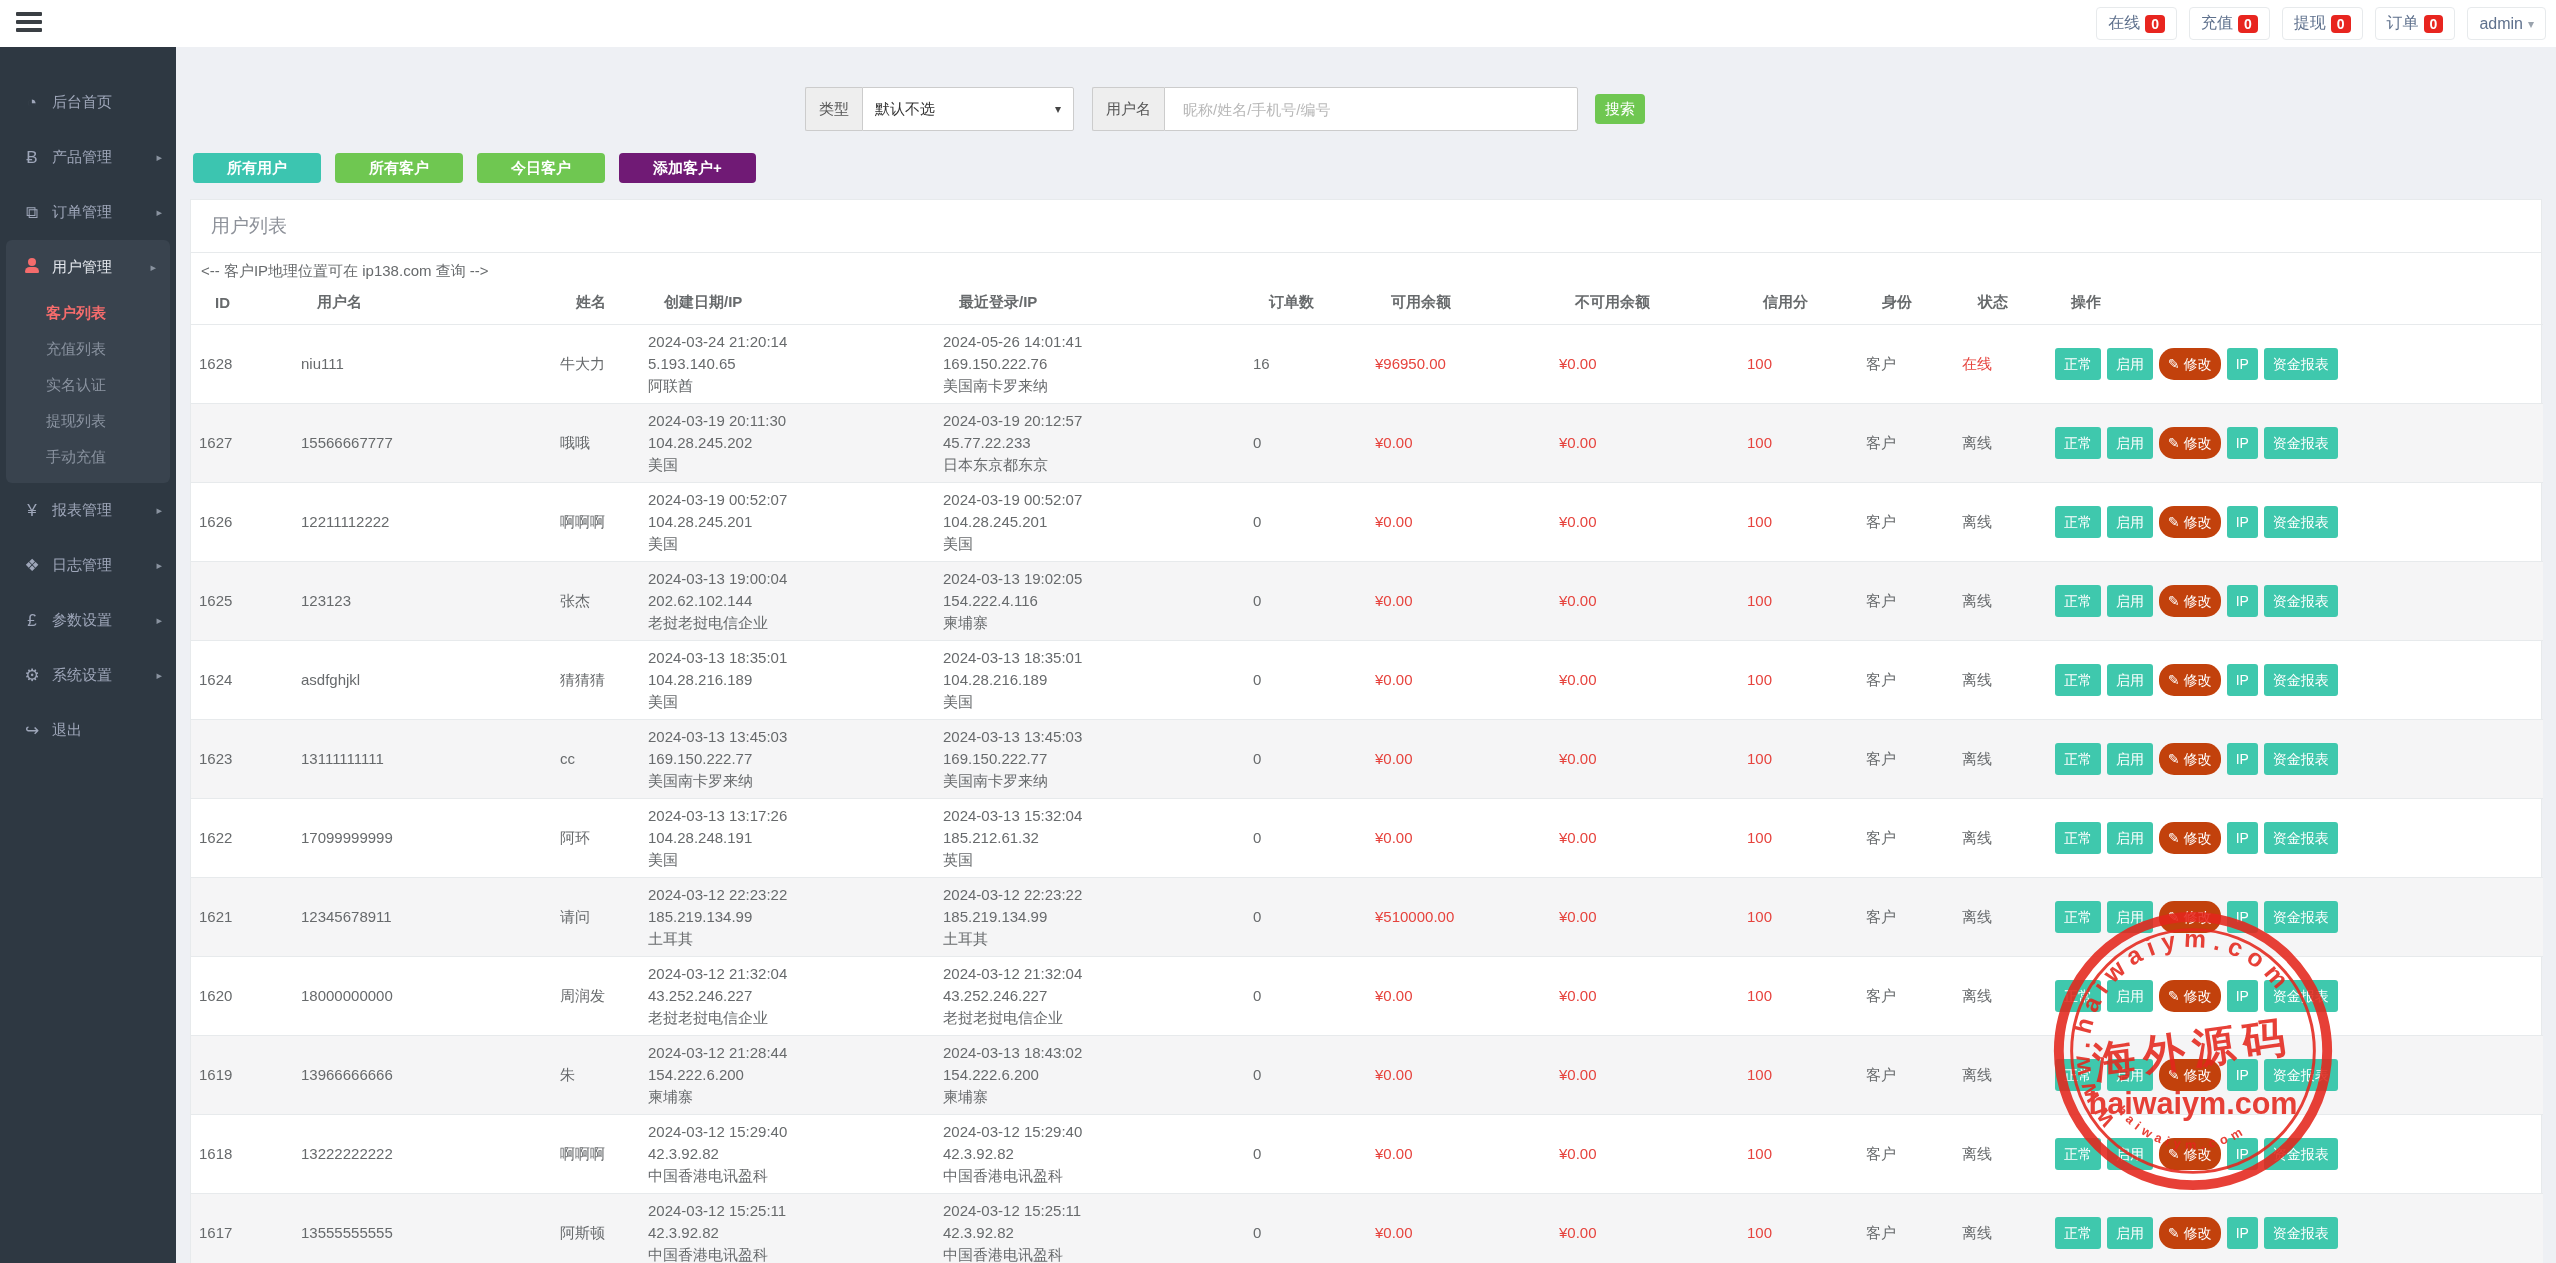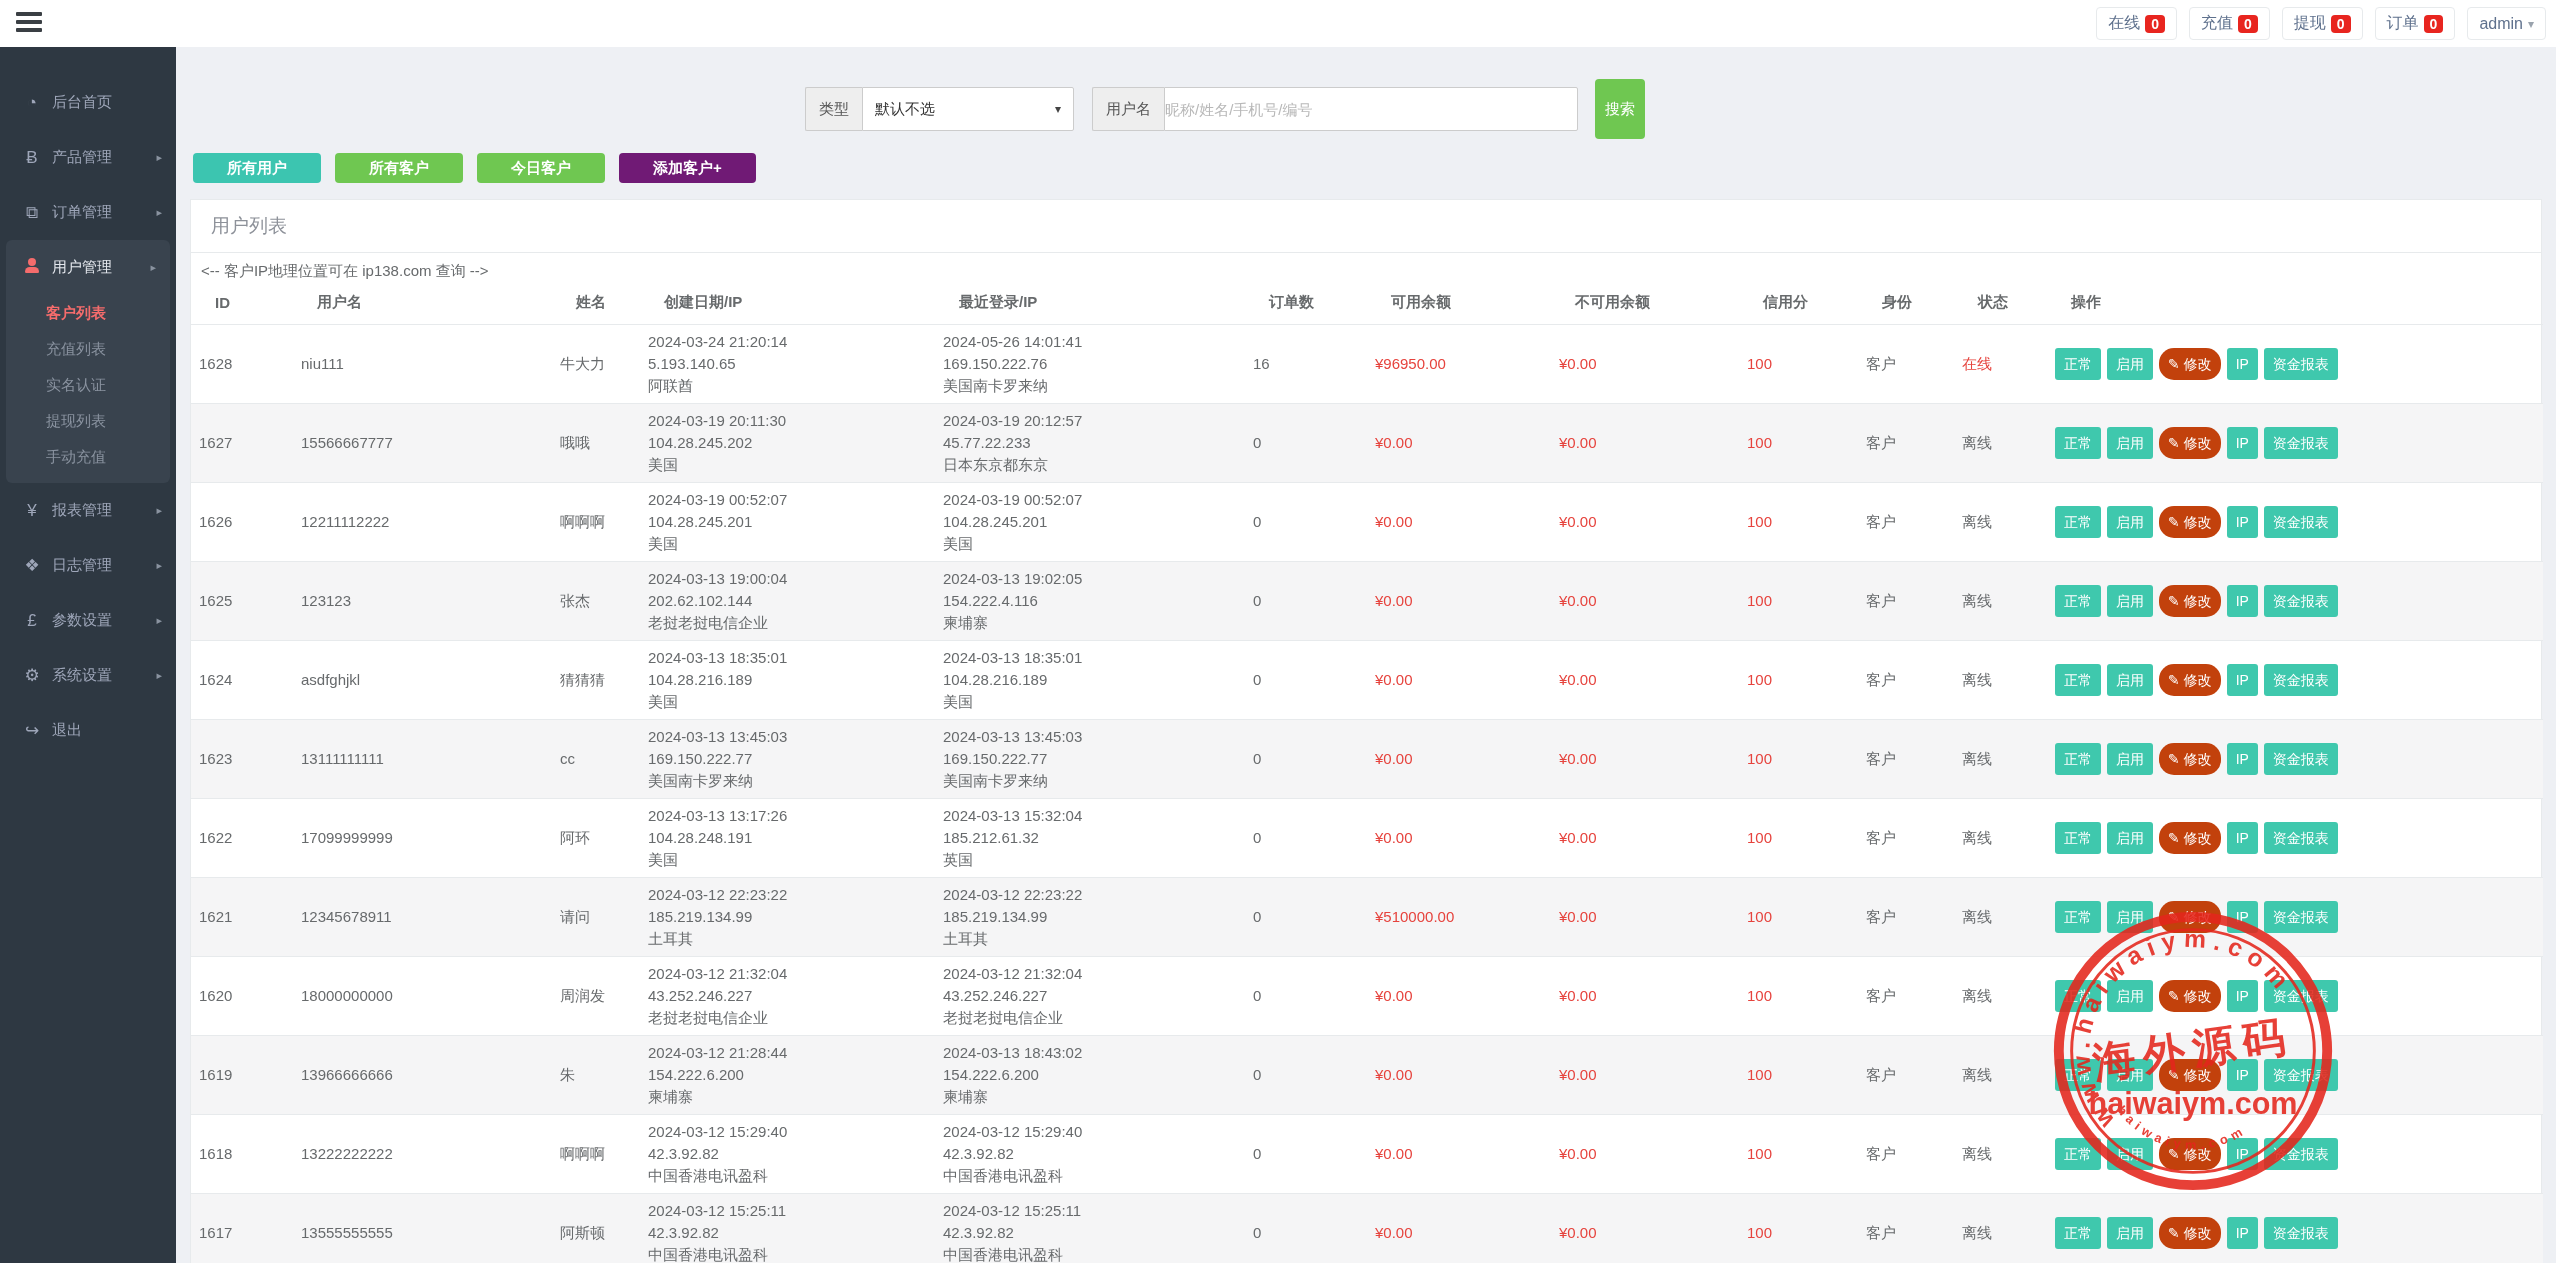--- a/index.html
+++ b/index.html
@@ -33,25 +33,25 @@
   
   .content { position:absolute; top:55px; left:176px; width:2380px; height:1216px; }
 
   .search-row { display:flex; align-items:center; margin:31px 0 0 629px; height:46px; }
   .igroup { display:flex; height:44px; }
   .addon { background:#eeeeee; border:1px solid #cccccc; border-right:none; display:flex; align-items:center;
            padding:0 13px; font-size:15px; color:#555; border-radius:2px 0 0 2px; }
   .fake-select { width:212px; background:#fff; border:1px solid #cccccc; display:flex; align-items:center;
                  justify-content:space-between; padding:0 12px; font-size:15px; color:#333; cursor:pointer; border-radius:0 2px 2px 0; }
   .fake-select .caret { color:#444; font-size:12px; }
-  .txt-input { width:414px; border:1px solid #cccccc; border-radius:0 2px 2px 0; padding:0 0; font-size:15px; color:#333;
+  .txt-input { width:414px; border:1px solid #cccccc; border-radius:0 2px 2px 0; padding:0 18px; font-size:15px; color:#333;
                font-family:"Liberation Sans","DejaVu Sans",sans-serif; }
   .txt-input::placeholder { color:#b8b8b8; }
   .gap18 { width:18px; } .gap17 { width:17px; }
-  .btn-search { width:50px; height:60px; background:#6fc751; color:#fff; border:none; border-radius:4px;
+  .btn-search { width:50px; height:30px; background:#6fc751; color:#fff; border:none; border-radius:4px;
                 font-size:15px; cursor:pointer; font-family:inherit; }
 
   .toolbar { display:flex; gap:14px; margin:21px 0 0 17px; }
   .tbtn { border:none; border-radius:4px; color:#fff; font-size:15px; font-weight:bold; padding:0 34px; height:30px;
           cursor:pointer; font-family:inherit; }
   .tbtn.teal { background:#3cc5b0; }
   .tbtn.green { background:#6fc751; }
   .tbtn.red { background:#701a75; }
 
   .panel { background:#fff; margin:16px 14px 0 14px; border:1px solid #e7eaec; }

